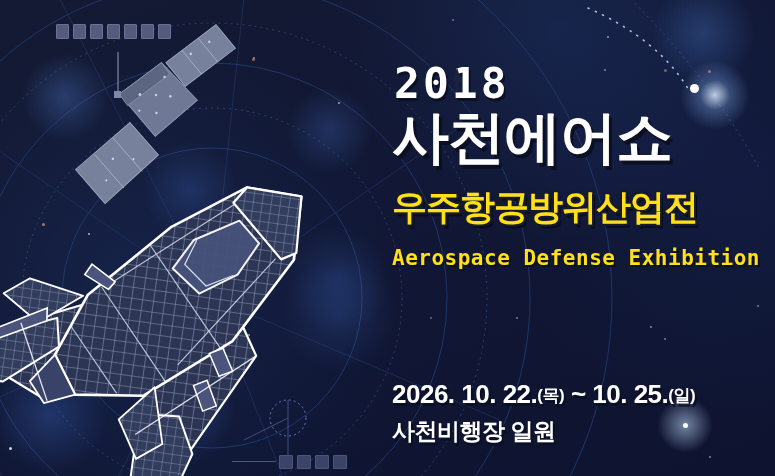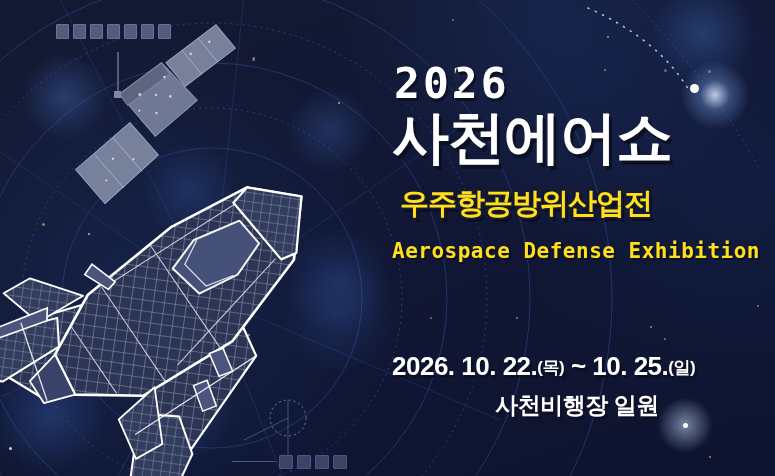--- a/index.html
+++ b/index.html
@@ -46,49 +46,48 @@
     pointer-events:none;
   }
   #title-ko{
     font-size:57px;font-weight:900;color:#fff;
     letter-spacing:-1px;line-height:1.03;
     margin:0 0 21px 0;
     text-shadow:3px 4px 0 rgba(10,14,32,.9);
     white-space:nowrap;
   }
   #subtitle-ko{
-    font-size:29px;font-weight:900;color:#ffe01b;
+    font-size:35px;font-weight:900;color:#ffe01b;
     letter-spacing:-1px;line-height:1.08;
-    margin:0 0 5px 8px;
+    margin:0 0 5px 0;
     text-shadow:
       2px 0 0 #151a30,-2px 0 0 #151a30,0 2px 0 #151a30,0 -2px 0 #151a30,
       2px 2px 0 #151a30,-2px 2px 0 #151a30,2px -2px 0 #151a30,-2px -2px 0 #151a30,
       3px 4px 0 rgba(8,11,26,.9);
     white-space:nowrap;
   }
   .en{
     font-family:"DejaVu Sans Mono","Liberation Mono",monospace;
     font-size:21px;font-weight:700;letter-spacing:.5px;
     line-height:1.22;white-space:nowrap;margin:0;
   }
   #en-1{color:#fafbff;text-shadow:2px 2px 0 rgba(10,14,32,.85);}
   #en-2{color:#ffe01b;text-shadow:2px 2px 0 rgba(10,14,32,.85);margin-top:20px;}
 
-  #datebox{position:absolute;left:392px;top:352px;width:370px;}
+  #datebox{position:absolute;left:392px;top:380px;width:370px;}
   #date-line{
     font-size:26px;font-weight:900;color:#ffffff;letter-spacing:-.5px;
     line-height:1.15;margin:0 0 6px 0;white-space:nowrap;
     text-shadow:2px 3px 0 rgba(10,14,32,.85);
   }
   #date-line .dow{font-size:17px;font-weight:700;vertical-align:2px;}
   #venue-line{
     font-size:23px;font-weight:900;color:#ffffff;letter-spacing:-.5px;
-    margin:8px;white-space:nowrap;
+    margin:0;white-space:nowrap;
     text-shadow:2px 3px 0 rgba(10,14,32,.85);
-    text-align:center;
   }
 
   
   .glow{position:absolute;border-radius:50%;pointer-events:none;}
   .star{position:absolute;border-radius:50%;background:#fff;pointer-events:none;}
 </style>
 </head>
 <body>
 
 <div id="poster">
@@ -272,21 +271,21 @@
   <div class="bar-line"></div>
   <div class="sqbar" id="sqbar-bottom">
     <i></i>
       <i></i>
       <i></i>
       <i></i>
   </div>
 
   <div id="content">
     <div id="year">
-      <span>2026</span>
+      <span>2018</span>
       <svg class="jet" viewBox="0 0 12 24">
         <polygon points="6,0 8,7 11,15 8,15 7,21 9,24 3,24 5,21 4,15 1,15 4,7" fill="#1b2140"></polygon>
       </svg>
     </div>
     <h1 id="title-ko">사천에어쇼</h1>
     <h2 id="subtitle-ko">우주항공방위산업전</h2>
     <p class="en" id="en-2">Aerospace Defense Exhibition</p>
   </div>
 
   <div id="datebox">

